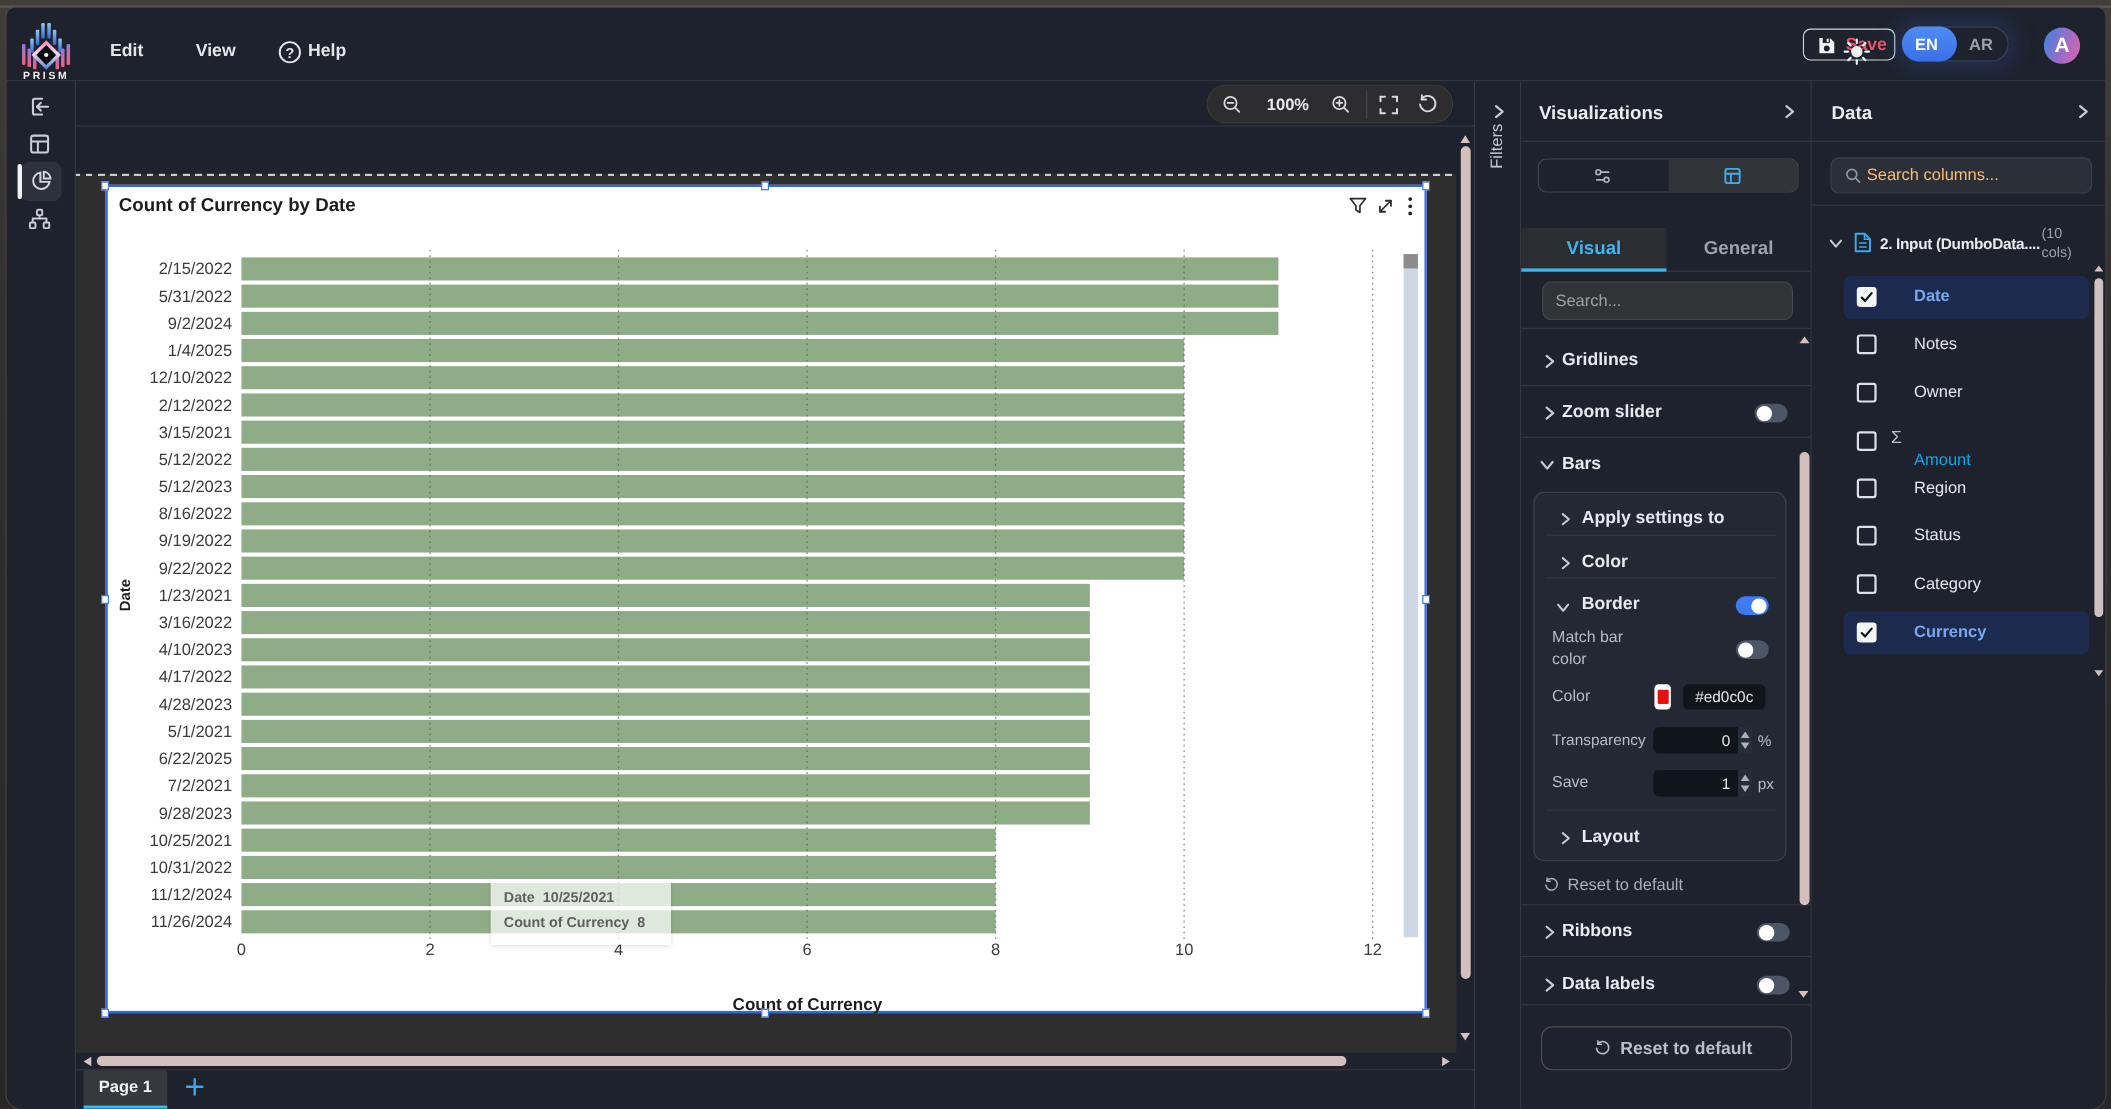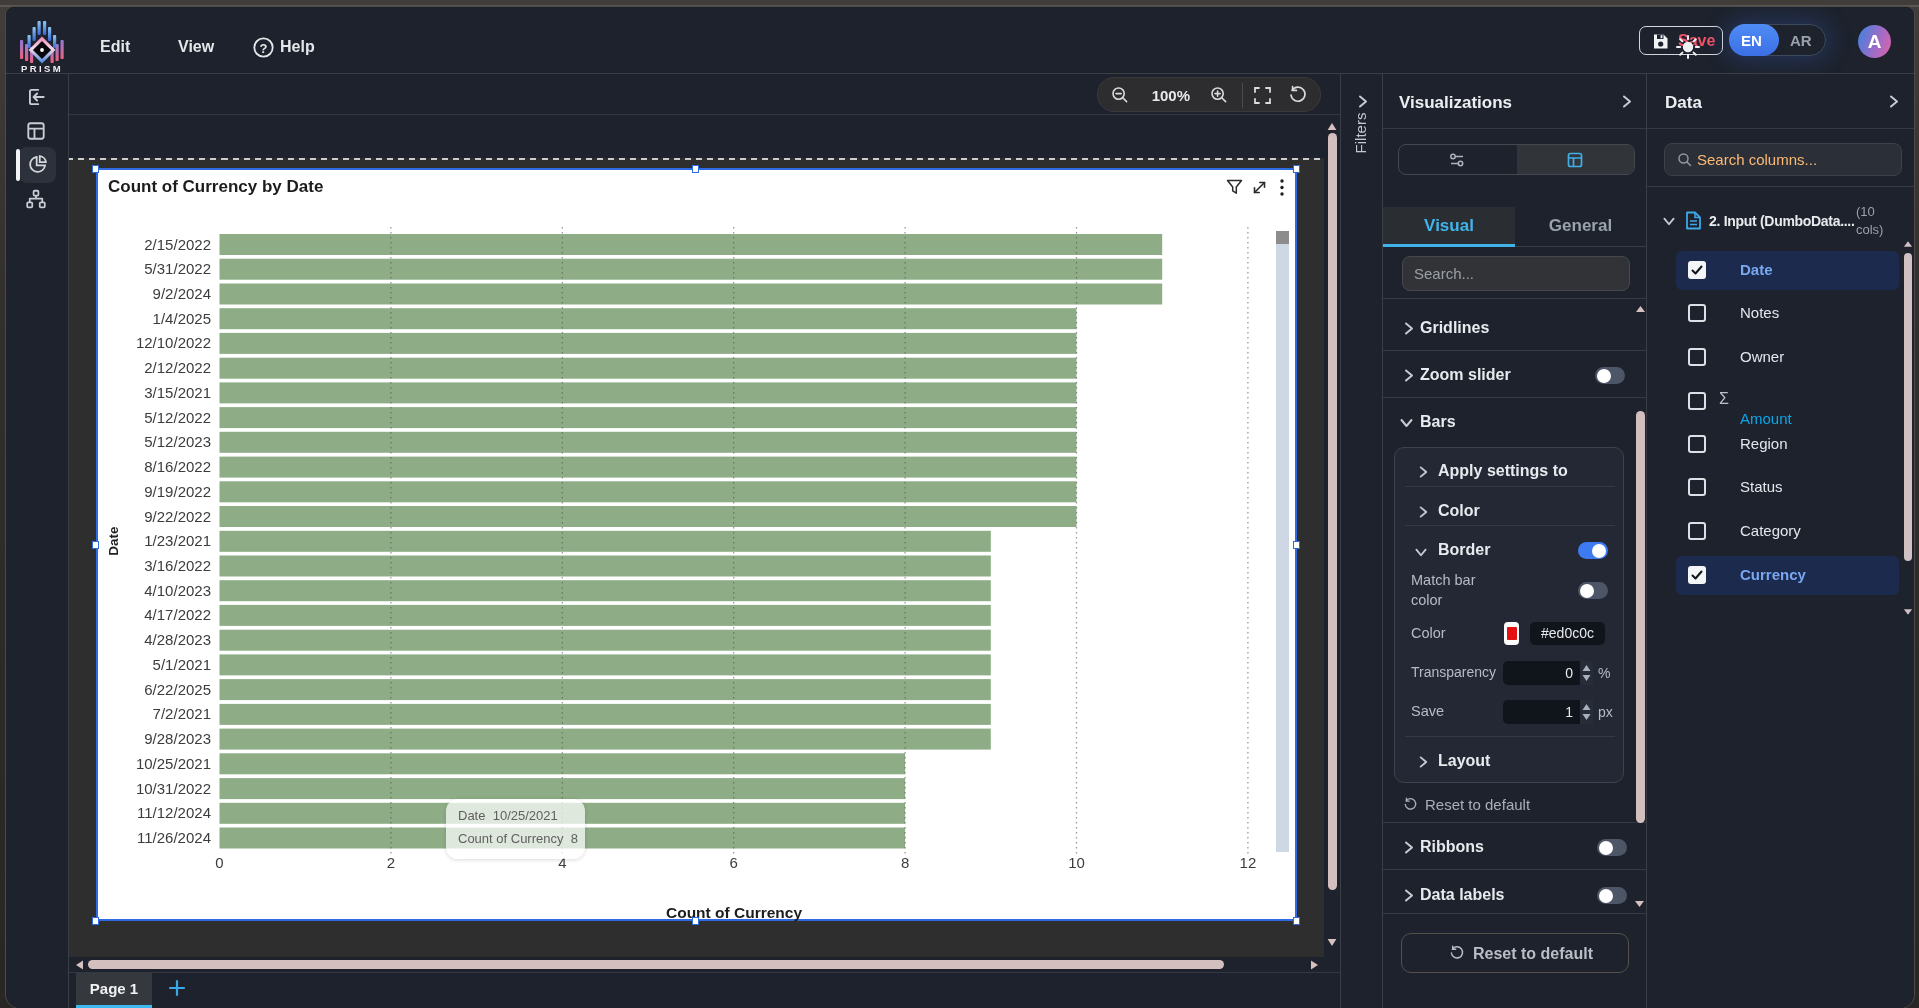--- a/index.html
+++ b/index.html
@@ -266,21 +266,21 @@
 <text x="807.1" y="698" text-anchor="middle" font-size="15" fill="#3c3c3c">8</text>
 <text x="978.5" y="698" text-anchor="middle" font-size="15" fill="#3c3c3c">10</text>
 <text x="1149.9" y="698" text-anchor="middle" font-size="15" fill="#3c3c3c">12</text>
       <text x="20" y="371" transform="rotate(-90 20 371)" text-anchor="middle" font-size="13.5" font-weight="bold" fill="#1f1f1f">Date</text>
       <text x="636" y="748" text-anchor="middle" font-size="15.5" font-weight="bold" fill="#1c1c1c">Count of Currency</text>
     </svg>
 
     <div class="abs" style="left:1178px;top:61px;width:13px;height:621px;background:#cdd8e4;"></div>
     <div class="abs" style="left:1178px;top:61px;width:13px;height:13px;background:#8c8c8c;"></div>
 
-    <div class="abs" style="left:348px;top:629px;width:139px;height:60px;background:rgba(255,255,255,0.72);border-radius:12px;box-shadow:0 1px 4px rgba(0,0,0,0.15);">
+    <div class="abs" style="left:348px;top:629px;width:164px;height:60px;background:rgba(255,255,255,0.72);border-radius:0;box-shadow:0 1px 4px rgba(0,0,0,0.15);font-weight:bold;">
       <div class="abs" style="left:12px;top:9px;font-size:13px;color:#5f5f5f;">Date&nbsp;&nbsp;10/25/2021</div>
       <div class="abs" style="left:12px;top:32px;font-size:13px;color:#5f5f5f;">Count of Currency&nbsp;&nbsp;8</div>
     </div>
   </div>
 
   <div class="handle" style="left:23px;top:91px;"></div>
   <div class="handle" style="left:623px;top:91px;"></div>
   <div class="handle" style="left:1224px;top:91px;"></div>
   <div class="handle" style="left:23px;top:467px;"></div>
   <div class="handle" style="left:1224px;top:467px;"></div>

